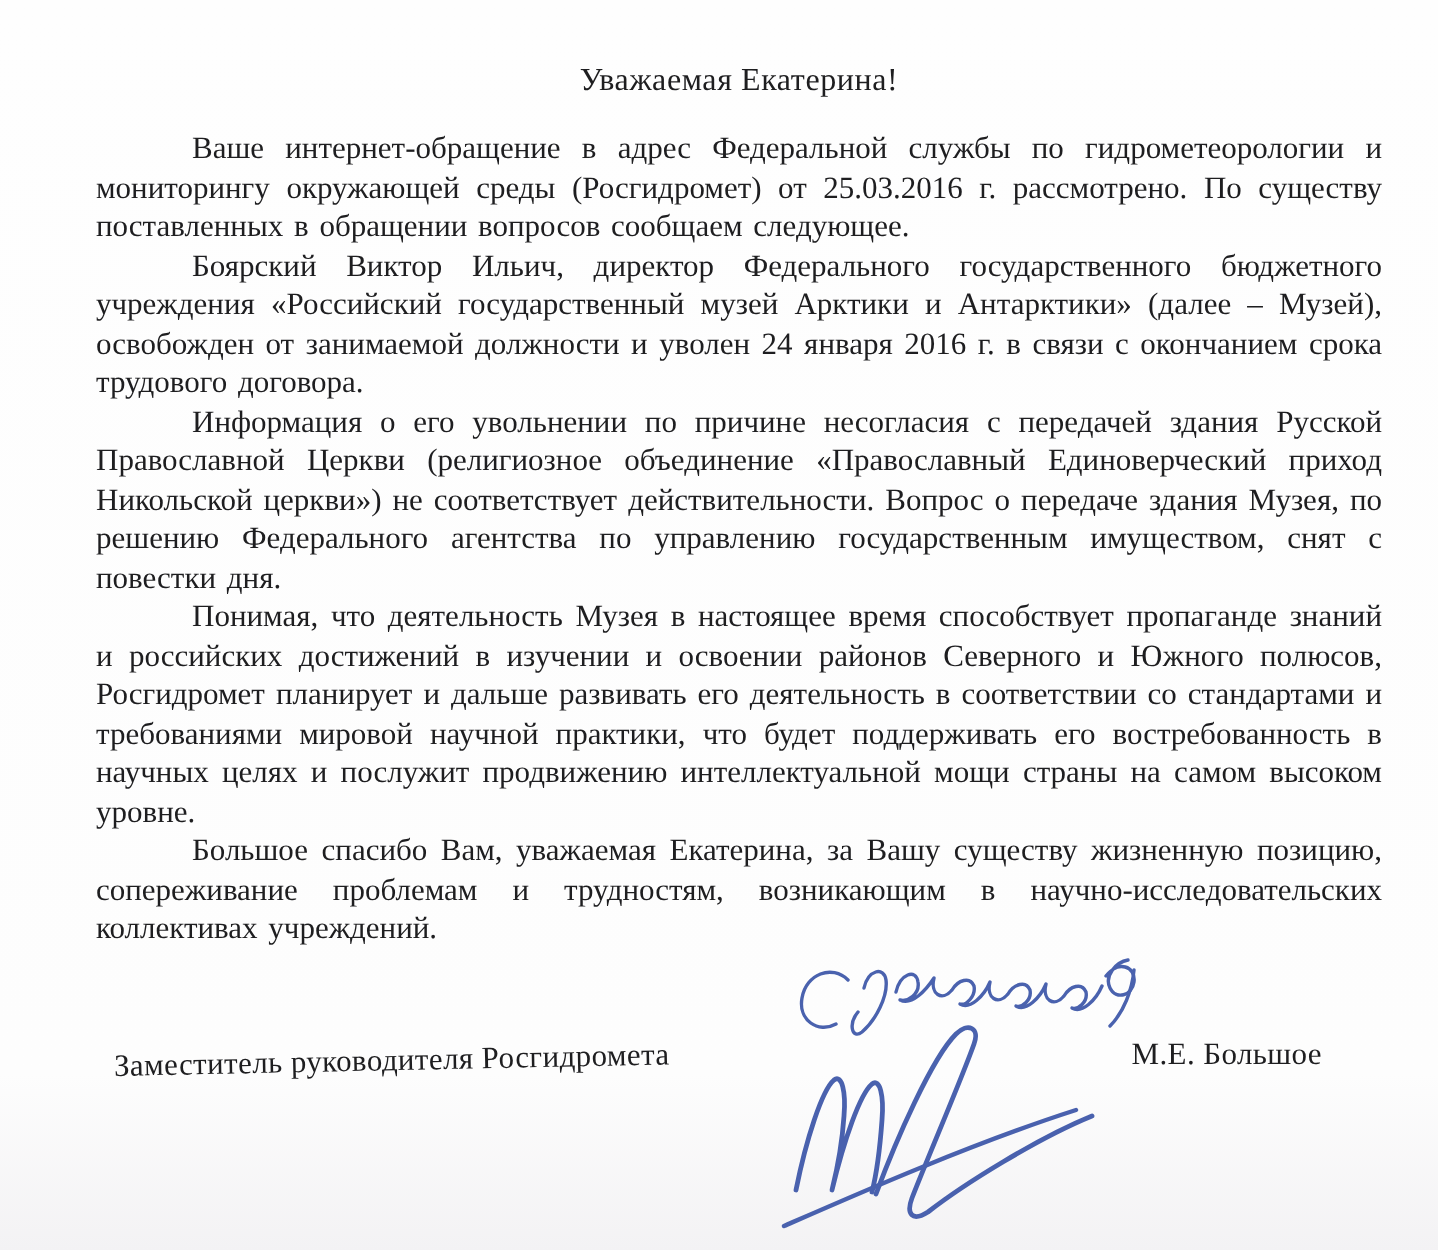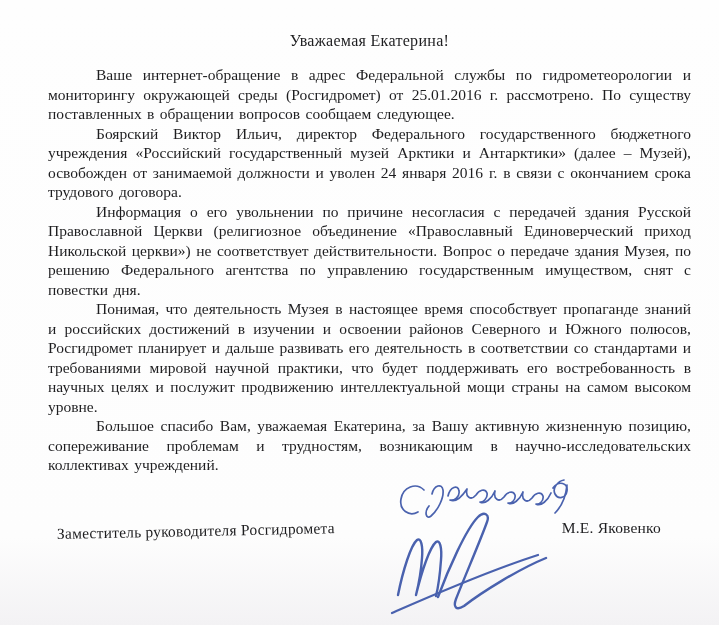--- a/index.html
+++ b/index.html
@@ -70,30 +70,30 @@
   }
 </style>
 </head>
 <body>
 
 <div class="page">
 
   <div class="letter-body">
     <h1 class="salutation">Уважаемая Екатерина!</h1>
 
-    <p class="para">Ваше интернет-обращение в адрес Федеральной службы по гидрометеорологии и мониторингу окружающей среды (Росгидромет) от 25.01.2016 г. рассмотрено. По существу поставленных в обращении вопросов сообщаем следующее.</p>
+    <p class="para">Ваше интернет-обращение в адрес Федеральной службы по гидрометеорологии и мониторингу окружающей среды (Росгидромет) от 25.03.2016 г. рассмотрено. По существу поставленных в обращении вопросов сообщаем следующее.</p>
     <p class="para">Боярский Виктор Ильич, директор Федерального государственного бюджетного учреждения «Российский государственный музей Арктики и Антарктики» (далее – Музей), освобожден от занимаемой должности и уволен 24 января 2016 г. в связи с окончанием срока трудового договора.</p>
     <p class="para">Информация о его увольнении по причине несогласия с передачей здания Русской Православной Церкви (религиозное объединение «Православный Единоверческий приход Никольской церкви») не соответствует действительности. Вопрос о передаче здания Музея, по решению Федерального агентства по управлению государственным имуществом, снят с повестки дня.</p>
     <p class="para">Понимая, что деятельность Музея в настоящее время способствует пропаганде знаний и российских достижений в изучении и освоении районов Северного и Южного полюсов, Росгидромет планирует и дальше развивать его деятельность в соответствии со стандартами и требованиями мировой научной практики, что будет поддерживать его востребованность в научных целях и послужит продвижению интеллектуальной мощи страны на самом высоком уровне.</p>
-    <p class="para">Большое спасибо Вам, уважаемая Екатерина, за Вашу активную жизненную позицию, сопереживание проблемам и трудностям, возникающим в научно-исследовательских коллективах учреждений.</p>
+    <p class="para">Большое спасибо Вам, уважаемая Екатерина, за Вашу существу жизненную позицию, сопереживание проблемам и трудностям, возникающим в научно-исследовательских коллективах учреждений.</p>
   </div>
 
   <div class="sig-row">
     <div class="sig-position">Заместитель руководителя Росгидромета</div>
-    <div class="sig-name">М.Е. Яковенко</div>
+    <div class="sig-name">М.Е. Большое</div>
   </div>
 
   <svg class="signature-svg" viewBox="0 0 210 150" role="img" aria-label="С уважением">
 
     <g fill="none" stroke-linecap="round" stroke-linejoin="round" opacity="0.92" stroke="#3b55a8">
       <path stroke-width="1.7" d="M44,22 C36,14 23,19 21,31 C19,42 29,49 38,44"></path>
       <path stroke-width="1.7" d="M52,26 C54,17 62,15 63,22 C64,30 58,42 51,48 C46,52 44,44 49,38"></path>
       <path stroke-width="1.7" d="M68,28 C70,19 78,16 79,23 C80,29 74,33 70,32 C76,35 83,27 87,21 C85,29 91,33 96,27 C99,22 105,20 107,25 C108,30 103,35 100,34 C105,37 112,30 115,23 C113,31 119,35 124,29 C127,24 133,22 135,27 C136,32 131,36 128,35 C133,38 140,31 143,24 C141,32 147,36 152,30 C155,25 161,23 163,28 C164,33 159,37 156,36 C161,39 168,32 171,25"></path>
       <path stroke-width="1.7" d="M173,20 C179,12 188,15 187,23 C186,30 178,32 175,26 C172,20 178,13 184,12"></path>
       <path stroke-width="1.7" d="M187,17 C186,27 182,38 175,45"></path>

